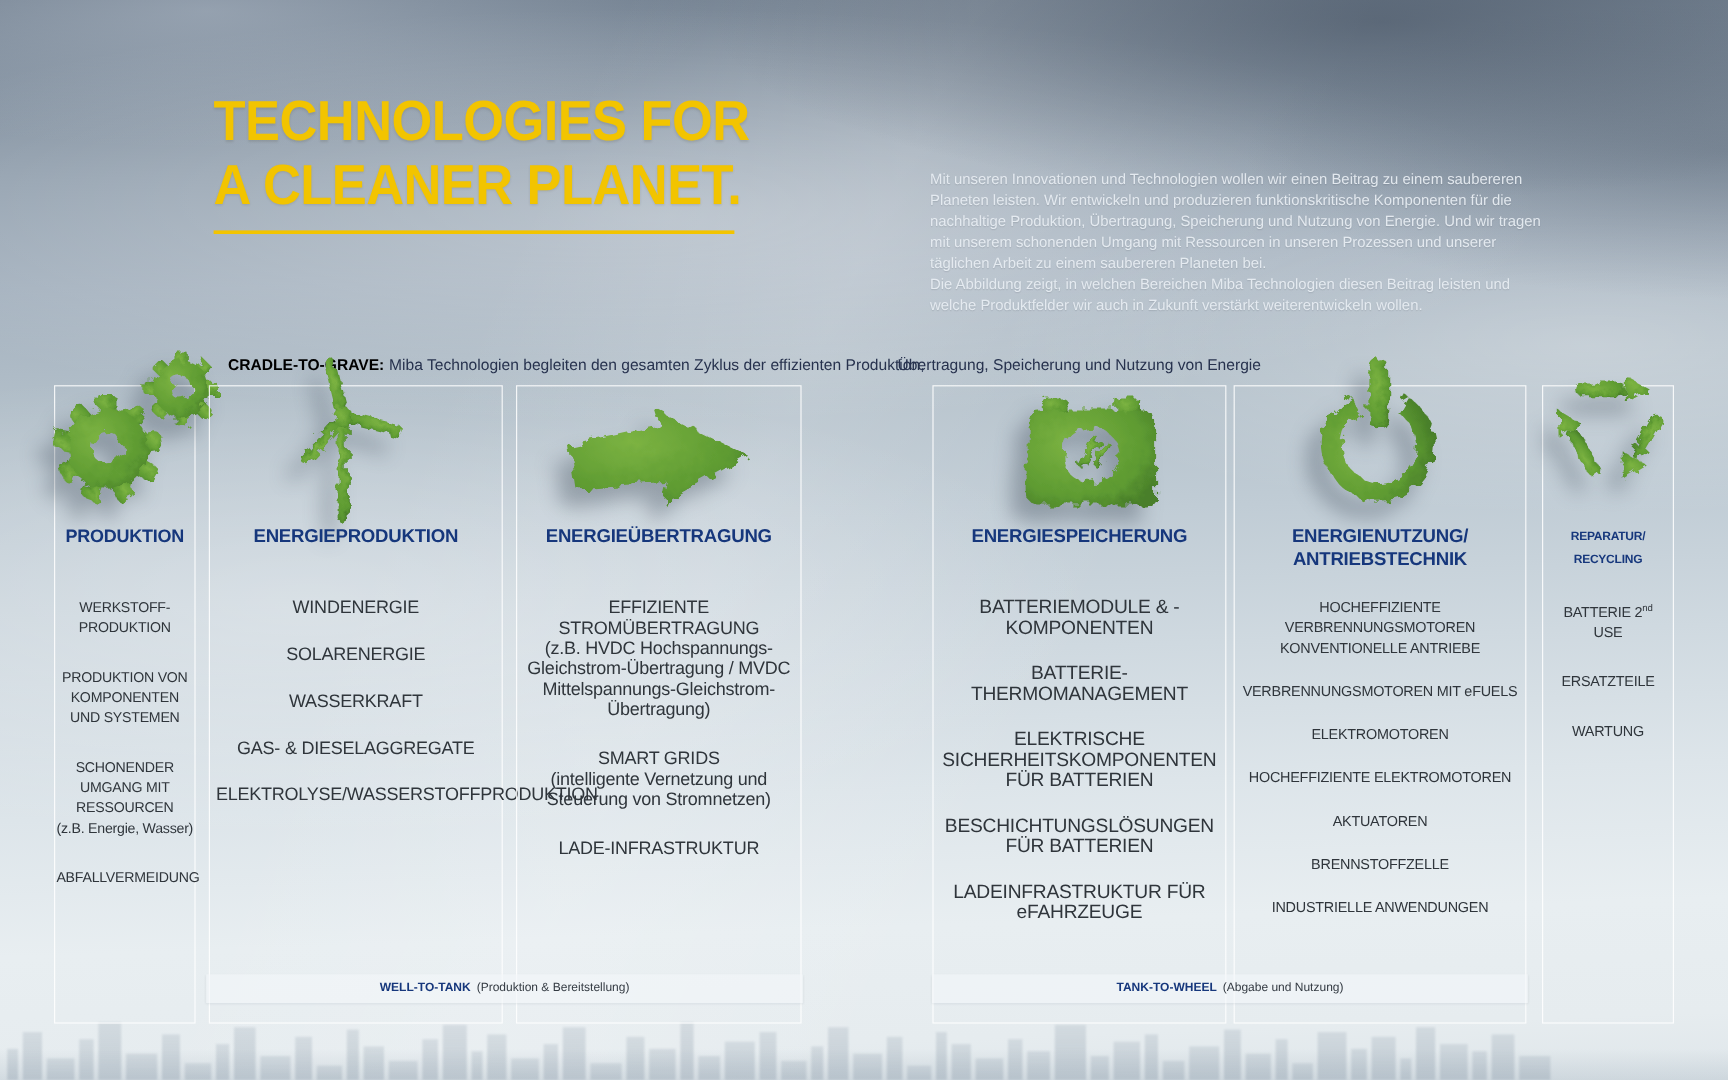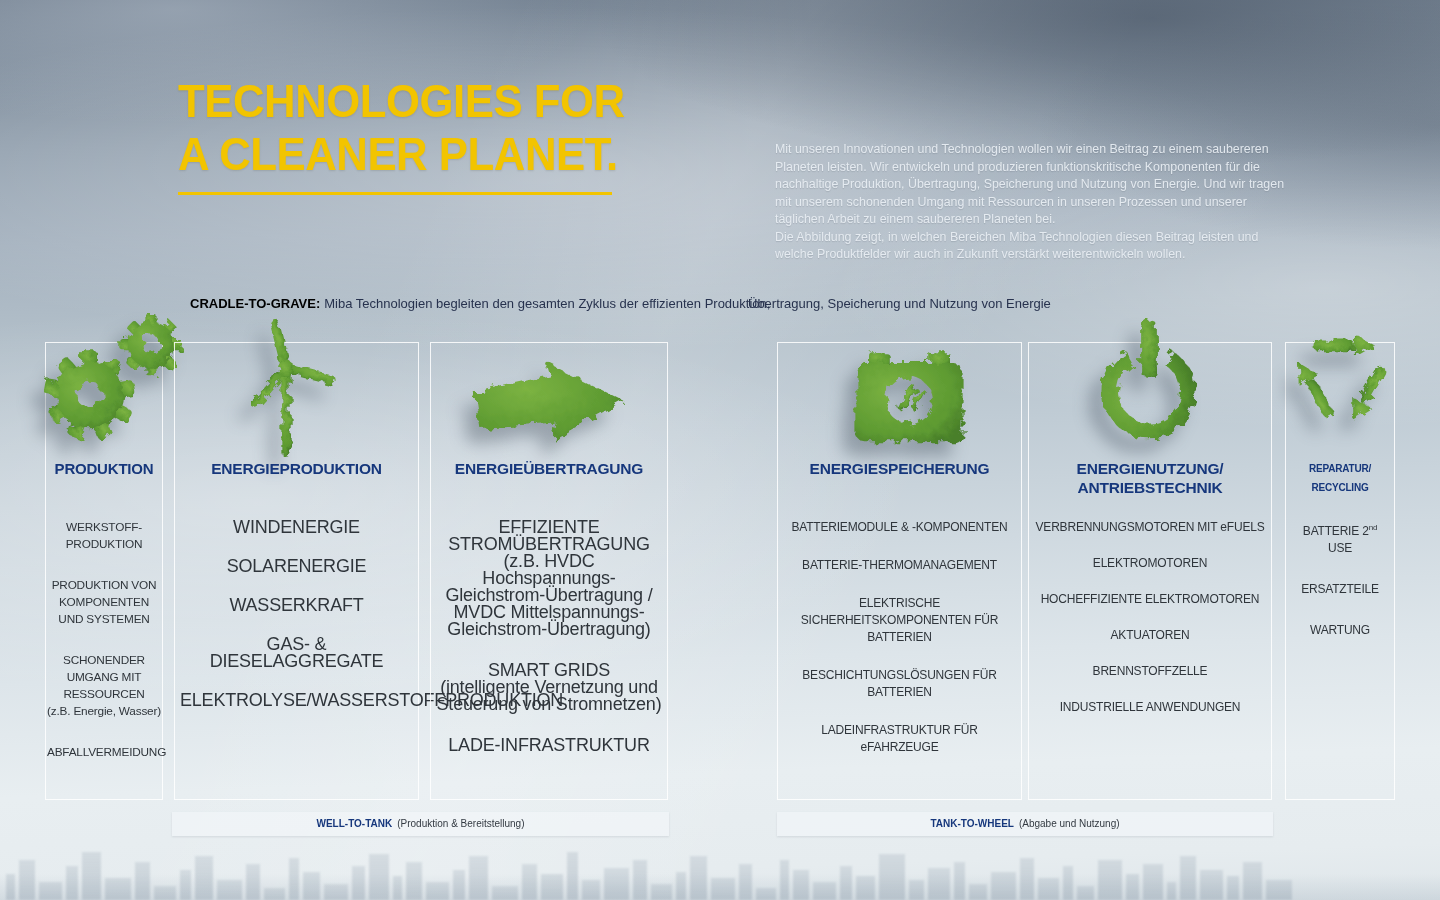--- a/index.html
+++ b/index.html
@@ -51,21 +51,21 @@
   }
 
   
   .cycle-caption { position:absolute; top:296px; font-size:13px; color:#27324e; white-space:nowrap; }
   .cycle-left   { left:190px; }
   .cycle-right  { left:748px; }
   .cycle-label  { font-weight:bold; color:#000000; margin-right:4px; }
 
   
   .col {
-    position:absolute; top:342px; height:458px;
+    position:absolute; top:321px; height:532px;
     border:1px solid rgba(255,255,255,0.85);
   }
   .c1 { left:45px;  width:118px; }
   .c2 { left:174px; width:245px; }
   .c3 { left:430px; width:238px; }
   .c4 { left:777px; width:245px; }
   .c5 { left:1028px;width:244px; }
   .c6 { left:1285px;width:110px; }
 
   .col-title {
@@ -74,25 +74,25 @@
     letter-spacing:-0.2px;
   }
   .c1 .col-title { font-size:15px; }
   .c6 .col-title { font-size:10px; }
 
   .col-items {
     position:absolute; top:176px; left:5px; right:5px; text-align:center;
     color:#2F353B;
   }
   .c1 .col-items { left:1px; right:1px; }
-  .item { font-size:18px; line-height:17px; letter-spacing:-0.2px; }
+  .item { font-size:15px; line-height:17px; letter-spacing:-0.2px; }
   .c1 .item { font-size:11.8px; margin-bottom:24px; }
   .c2 .item { margin-bottom:22px; }
   .c3 .item { margin-bottom:24px; }
-  .c4 .item { font-size:12px; margin-bottom:21px;text-align:center; }
+  .c4 .item { font-size:16px; margin-bottom:21px;text-align:center; }
   .c5 .item { font-size:12px; margin-bottom:19px; }
   .c6 .item { font-size:12px; margin-bottom:24px; }
   .item:last-child { margin-bottom:0; }
   .item sup { font-size:8px; vertical-align:super; }
   .item-note { font-size:inherit; }
 
   
   .col-icon { position:absolute; pointer-events:none; }
   .col-icon svg { overflow:visible; filter:drop-shadow(-12px 14px 8px rgba(45,58,74,0.33)); }
   .c1 .col-icon { left:-14px; top:-34px; }
@@ -371,20 +371,23 @@
       <rect x="-8.5" y="-78" width="17" height="64" rx="8" fill="url(#leafgrad)"></rect>
     </g>
   </g>
           </svg></div>
     <h2 class="col-title">
           <div>ENERGIENUTZUNG/</div>
           <div>ANTRIEBSTECHNIK</div>
         </h2>
     <div class="col-items">
           <div class="item">
+            <div class="item-text">HOCHEFFIZIENTE VERBRENNUNGSMOTOREN KONVENTIONELLE ANTRIEBE</div>
+          </div>
+          <div class="item">
             <div class="item-text">VERBRENNUNGSMOTOREN MIT eFUELS</div>
           </div>
           <div class="item">
             <div class="item-text">ELEKTROMOTOREN</div>
           </div>
           <div class="item">
             <div class="item-text">HOCHEFFIZIENTE ELEKTROMOTOREN</div>
           </div>
           <div class="item">
             <div class="item-text">AKTUATOREN</div>

